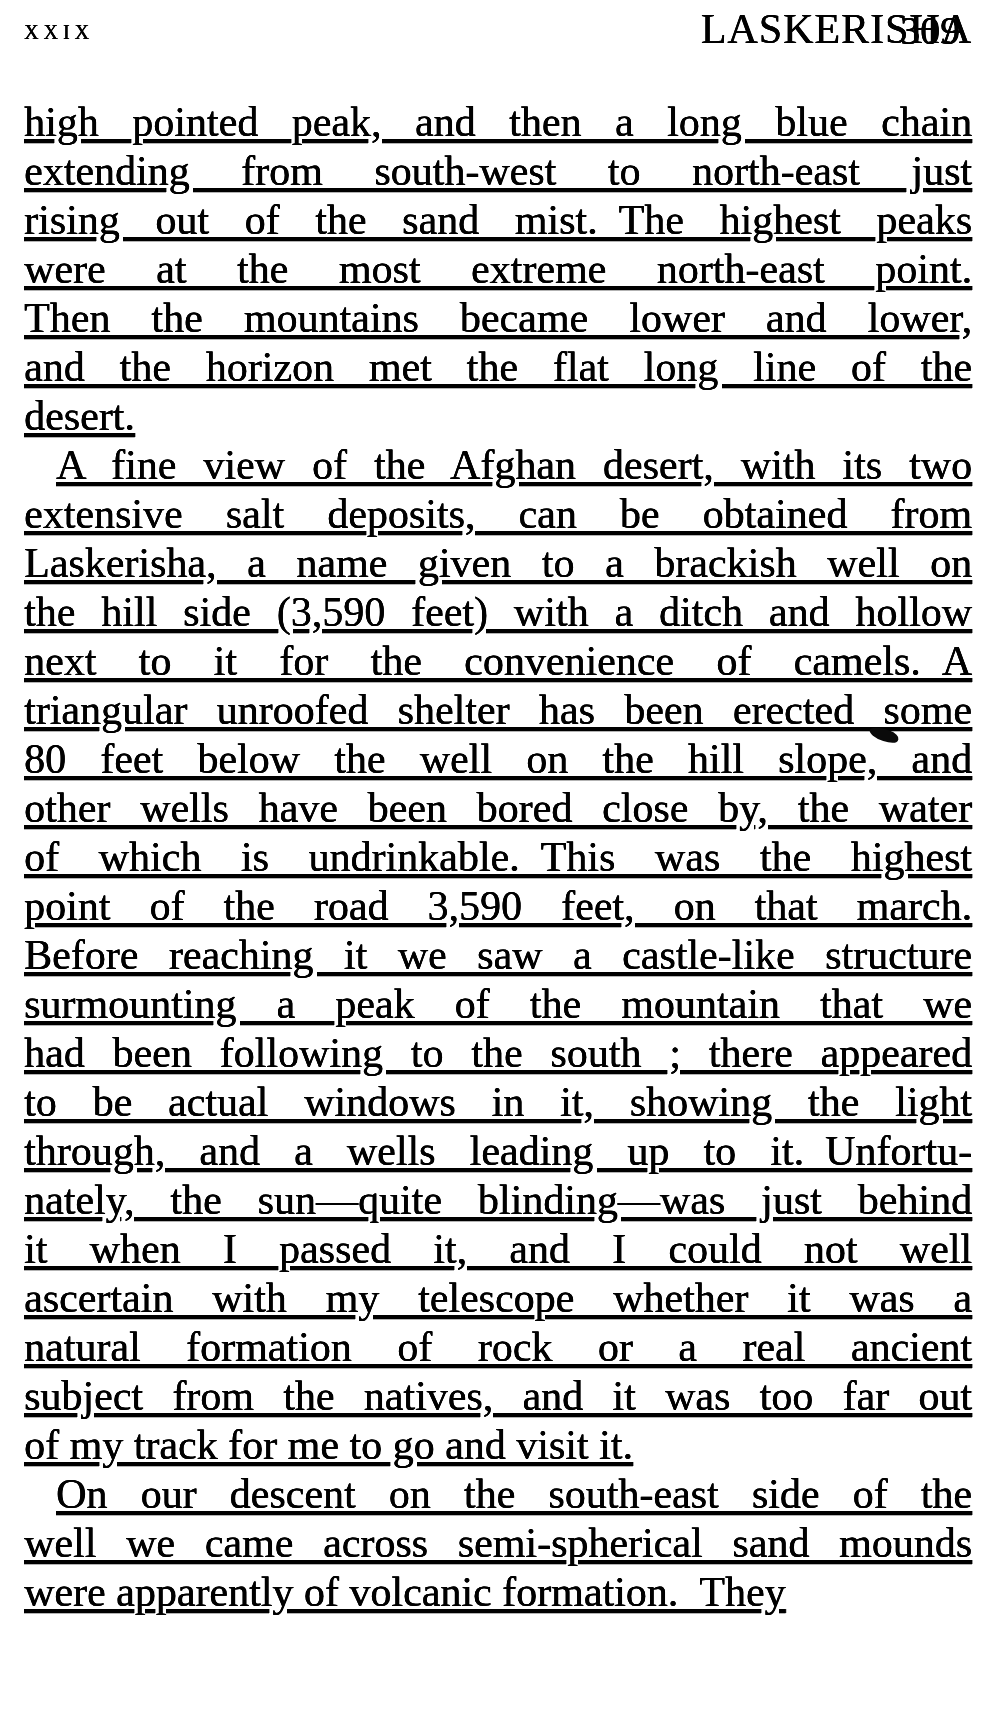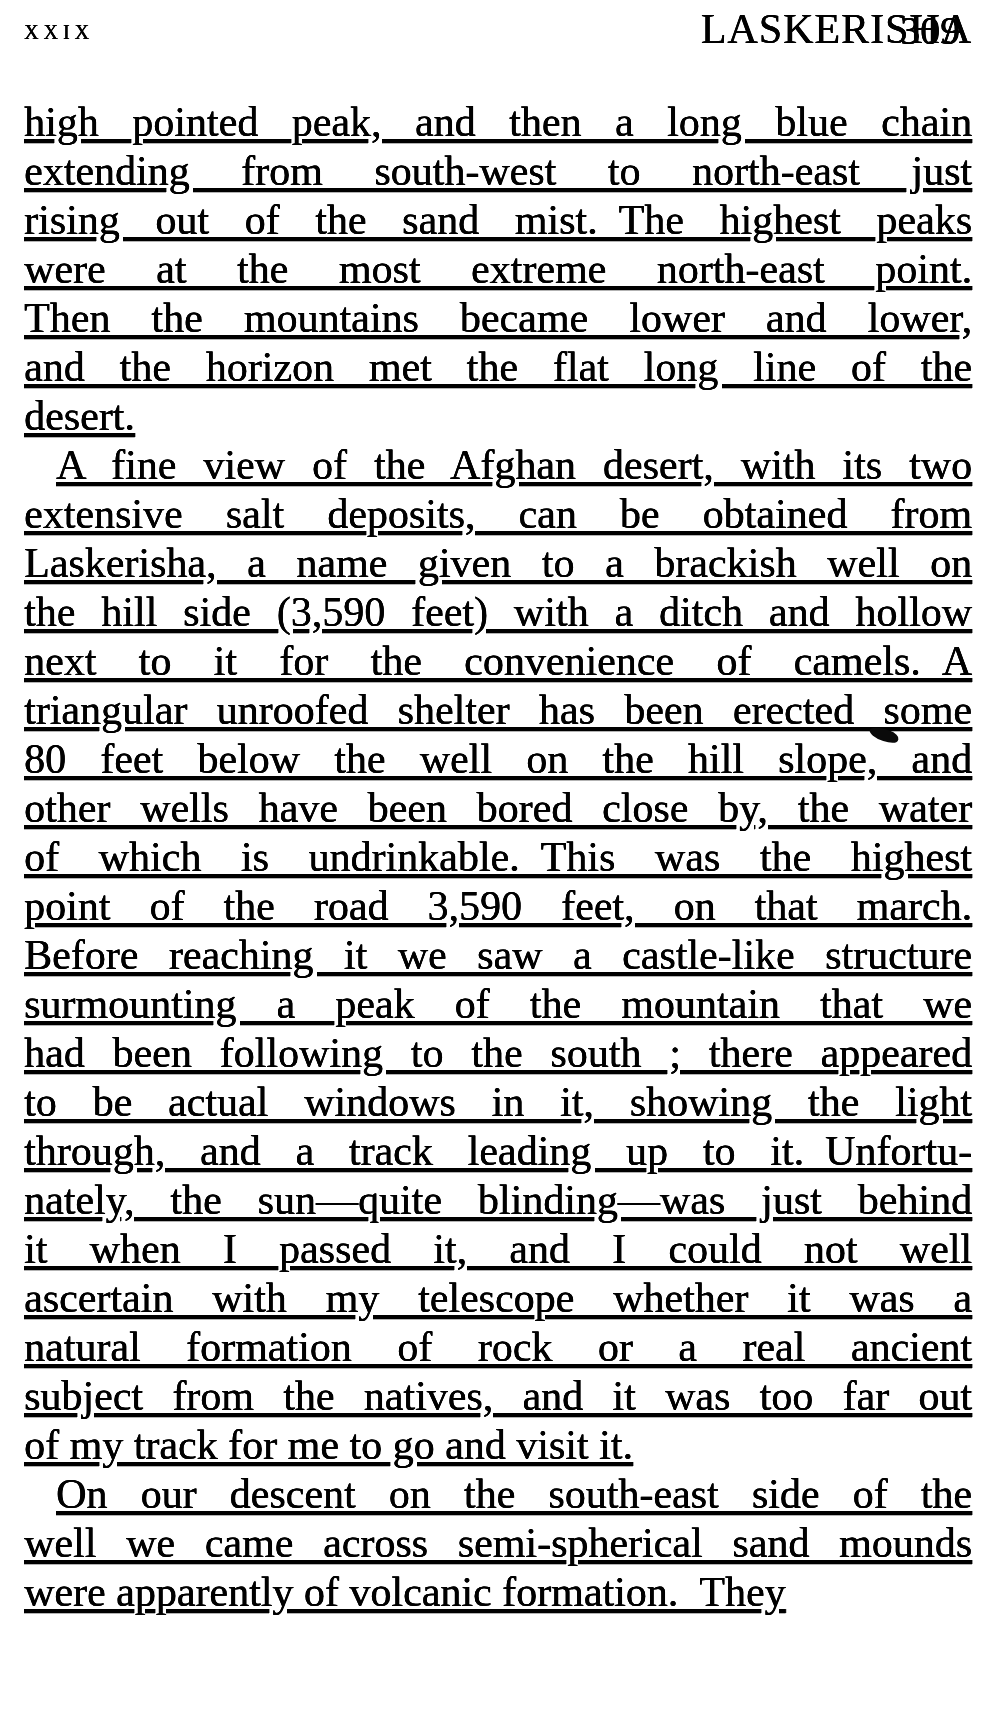--- a/index.html
+++ b/index.html
@@ -109,21 +109,21 @@
         <div class="line">next to it for the convenience of camels. A</div>
         <div class="line">triangular unroofed shelter has been erected some</div>
         <div class="line">80 feet below the well on the hill slope, and</div>
         <div class="line">other wells have been bored close by, the water</div>
         <div class="line">of which is undrinkable. This was the highest</div>
         <div class="line">point of the road 3,590 feet, on that march.</div>
         <div class="line">Before reaching it we saw a castle-like structure</div>
         <div class="line">surmounting a peak of the mountain that we</div>
         <div class="line">had been following to the south ; there appeared</div>
         <div class="line">to be actual windows in it, showing the light</div>
-        <div class="line">through, and a track leading up to it. Unfortu-</div>
+        <div class="line">through, and a wells leading up to it. Unfortu-</div>
         <div class="line">nately, the sun—quite blinding—was just behind</div>
         <div class="line">it when I passed it, and I could not well</div>
         <div class="line">ascertain with my telescope whether it was a</div>
         <div class="line">natural formation of rock or a real ancient</div>
         <div class="line">subject from the natives, and it was too far out</div>
         <div class="line last">of my track for me to go and visit it.</div>
       </div>
       <div class="paragraph">
         <div class="line indent">On our descent on the south-east side of the</div>
         <div class="line">well we came across semi-spherical sand mounds</div>

